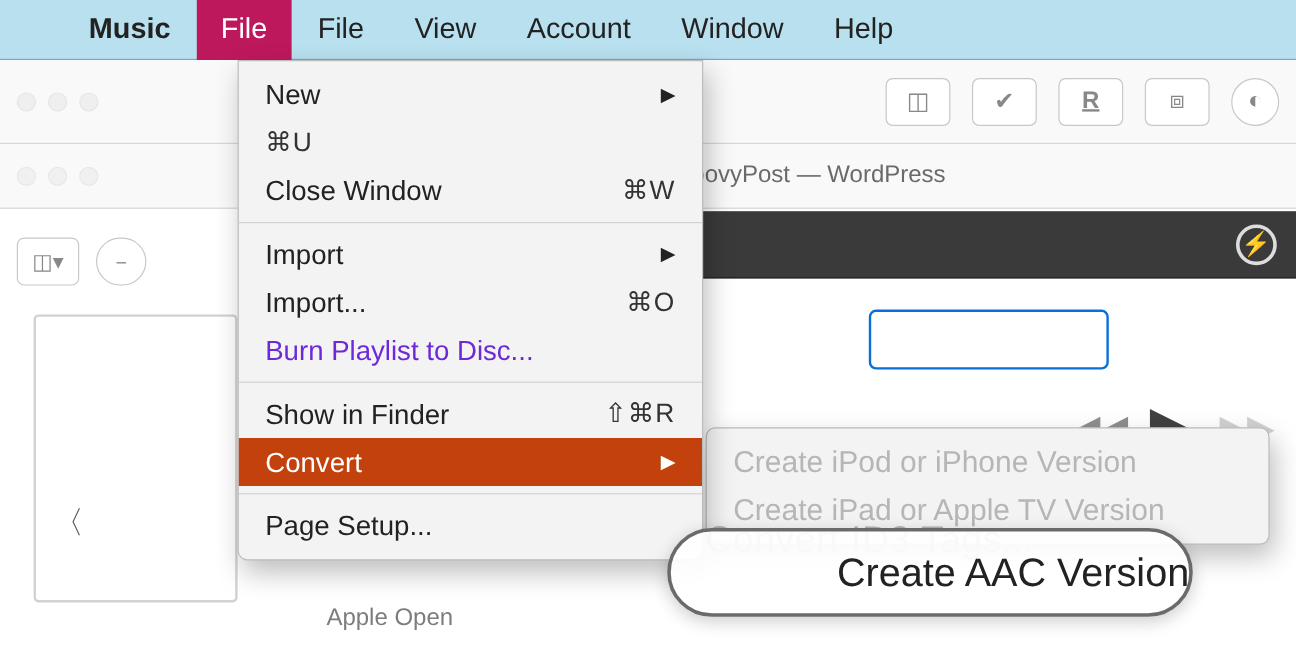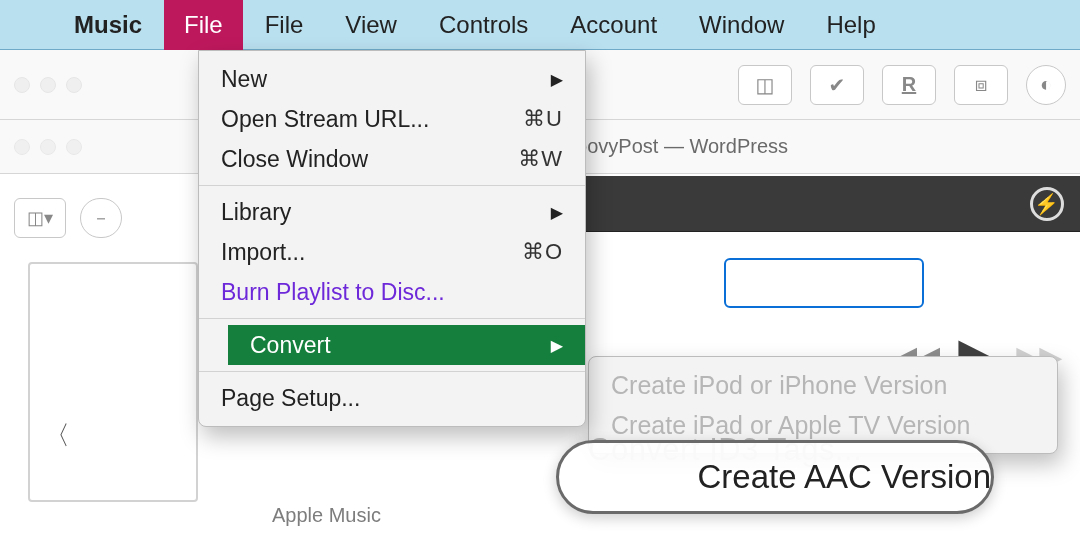--- a/index.html
+++ b/index.html
@@ -24,21 +24,21 @@
 .sidebar-controls { position: absolute; left: 14px; top: 198px; display: flex; align-items: center; gap: 14px; }
 .pill { width: 52px; height: 40px; border: 1px solid #c8c8c8; border-radius: 6px; background: #fff; display: flex; align-items: center; justify-content: center; color: #888; font-size: 18px; }
 .sidebar-frame { position: absolute; left: 28px; top: 262px; width: 170px; height: 240px; border: 2px solid #d2d2d2; border-radius: 4px; background: #fff; }
 .sidebar-back { position: absolute; left: 44px; top: 418px; font-size: 26px; color: #555; }
 
 .bottom-label { position: absolute; left: 272px; top: 504px; font-size: 20px; color: #7d7d7d; }
 
 
 .menu { position: absolute; left: 198px; top: 50px; width: 388px; background: #f3f3f3; border: 1px solid #bcbcbc; border-radius: 0 0 8px 8px; box-shadow: 4px 10px 22px rgba(0,0,0,.25); padding: 8px 0; font-size: 23px; color: #222; }
 .menu-item { height: 40px; display: flex; align-items: center; justify-content: space-between; padding: 0 22px; }
-.menu-item.selected { background: #15803d; color: #fff; margin-left: 29px; }
+.menu-item.selected { background: #c2410c; color: #fff; }
 .menu-item.disabled { color: #6d28d9; }
 .menu-sep { height: 1px; background: #d2d2d2; margin: 6px 0; }
 .menu-short { font-size: 22px; letter-spacing: 1px; color: #333; }
 .menu-arrow { font-size: 16px; color: #222; }
 .menu-item.selected .menu-arrow { color: #fff; }
 
 
 .submenu { position: absolute; left: 588px; top: 356px; width: 470px; background: #f3f3f3; border: 1px solid #bcbcbc; border-radius: 8px; box-shadow: 4px 10px 22px rgba(0,0,0,.25); padding: 8px 0; font-size: 25px; }
 .submenu-item { height: 40px; display: flex; align-items: center; padding: 0 22px; }
 .submenu-item.disabled { color: #b6b6b6; }
@@ -64,21 +64,20 @@
 </style>
 </head>
 <body>
 
 <div class="menubar">
   <div class="apple-logo"></div>
   <div class="mb-item bold">Music</div>
   <div class="mb-item active">File</div>
   <div class="mb-item">File</div>
   <div class="mb-item">View</div>
-  <div class="mb-item">Controls</div>
   <div class="mb-item">Account</div>
   <div class="mb-item">Window</div>
   <div class="mb-item">Help</div>
 </div>
 
 <div class="toolbar-row" style="position:absolute; left:0; top:50px; width:1080px;">
   <div class="traffic-group" style="opacity:.4">
     <div class="traffic"></div>
     <div class="traffic"></div>
     <div class="traffic"></div>
@@ -116,56 +115,59 @@
   <div style="flex:1"></div>
   <div class="lightning">⚡</div>
 </div>
 
 <div class="sidebar-controls">
   <div class="pill">◫▾</div>
   <div class="pill" style="width:42px; border-radius:20px;">－</div>
 </div>
 <div class="sidebar-frame"></div>
 <div class="sidebar-back">〈</div>
-<div class="bottom-label">Apple Music</div>
+<div class="bottom-label">Apple Open</div>
 
 <div class="blue-btn"></div>
 
 <div class="media-ctrls">
   <span class="skip">◀◀</span>
   <span class="play">▶</span>
   <span class="skip" style="opacity:.4">▶▶</span>
 </div>
 
 <div class="menu">
   <div class="menu-item">
     <span>New</span>
     <span class="menu-arrow">▶</span>
   </div>
   <div class="menu-item">
-    <span>Open Stream URL...</span>
     <span class="menu-short">⌘U</span>
   </div>
   <div class="menu-item">
     <span>Close Window</span>
     <span class="menu-short">⌘W</span>
   </div>
   <div class="menu-sep"></div>
   <div class="menu-item">
-    <span>Library</span>
+    <span>Import</span>
     <span class="menu-arrow">▶</span>
   </div>
   <div class="menu-item">
     <span>Import...</span>
     <span class="menu-short">⌘O</span>
   </div>
   <div class="menu-item disabled">
     <span>Burn Playlist to Disc...</span>
   </div>
   <div class="menu-sep"></div>
+  <div class="menu-item">
+    <span>Show in Finder</span>
+    <span class="menu-short">⇧⌘R</span>
+  </div>
   <div class="menu-item selected">
     <span>Convert</span>
     <span class="menu-arrow">▶</span>
   </div>
   <div class="menu-sep"></div>
   <div class="menu-item">
     <span>Page Setup...</span>
   </div>
 </div>
 

